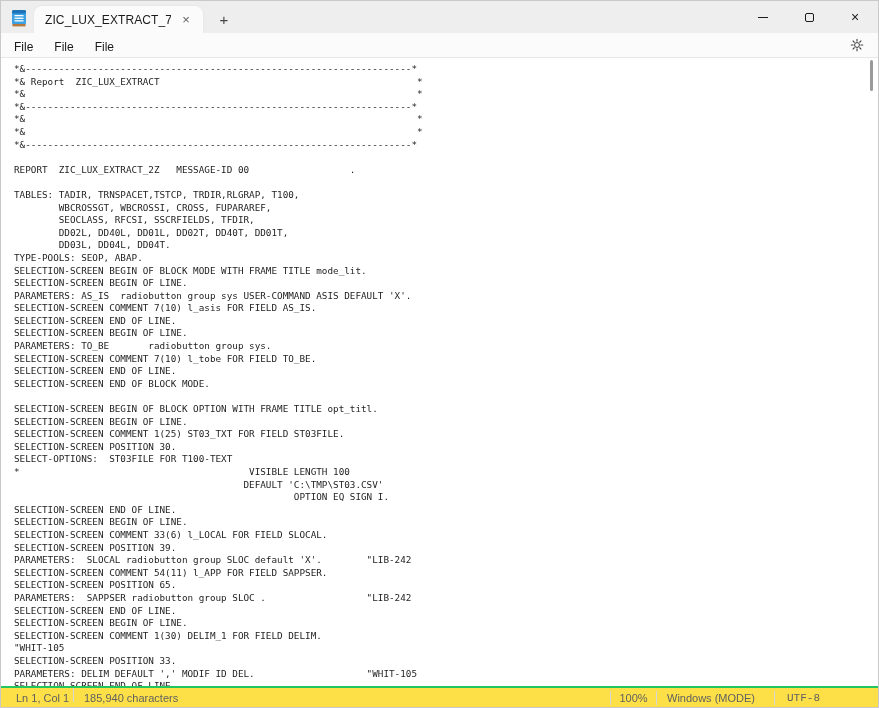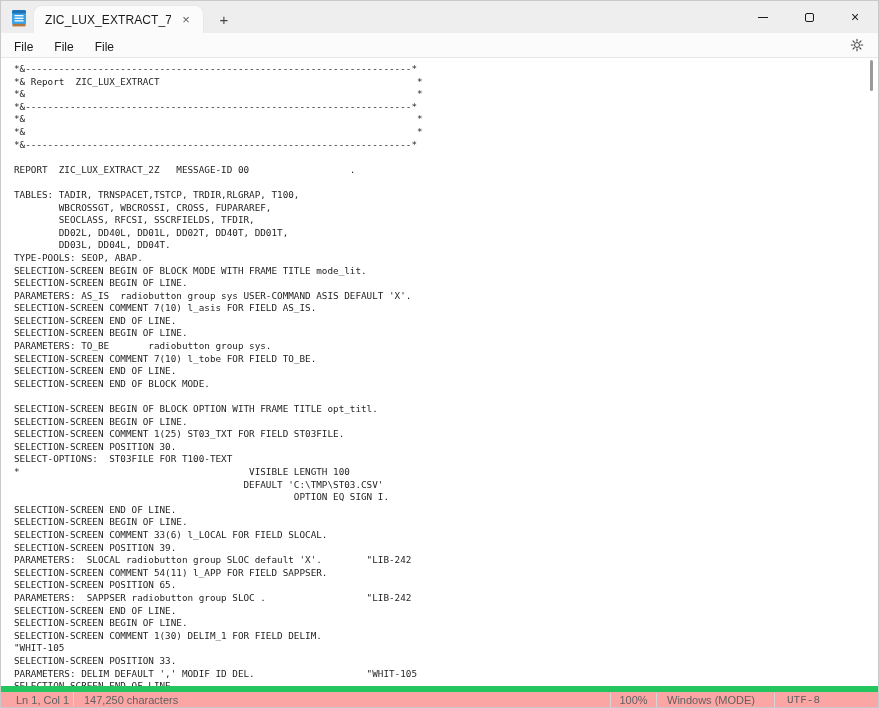--- a/index.html
+++ b/index.html
@@ -44,21 +44,21 @@
   .editor { position:absolute; top:57px; left:1px; right:1px; bottom:22px;
             background:#ffffff; border-top:1px solid #e7e7e7; overflow:hidden; }
   .editor pre { font-family:"DejaVu Sans Mono","Liberation Mono",monospace;
                 font-size:9.3px; line-height:12.6px; color:#1e1e1e;
                 padding:5px 0 0 13px; white-space:pre; }
   .scroll-thumb { position:absolute; top:2px; right:5px; width:3px; height:31px;
                   background:#9a9a9a; border-radius:2px; cursor:pointer; }
 
   
   .statusbar { position:absolute; left:1px; right:1px; bottom:1px; height:21px;
-               background:#fca5a5; border-top:6px solid #22c55e;
+               background:#fde047; border-top:2px solid #22c55e;
                display:flex; align-items:flex-start; font-size:11px; color:#606060; }
   .sb-cell { display:flex; align-items:center; height:100%; white-space:nowrap; }
   .sb-sep { width:1px; height:14px; background:#d6d6d6; }
   .sb-cursor { width:72px; padding-left:15px; }
   .sb-chars { padding-left:10px; }
   .sb-right { margin-left:auto; display:flex; align-items:center; height:100%; }
   .sb-zoom { width:45px; justify-content:center; }
   .sb-eol { width:117px; padding-left:10px; }
   .sb-enc { width:103px; padding-left:12px;font-family:Liberation Mono, monospace; }
 </style>
@@ -164,21 +164,21 @@
 "WHIT-105
 SELECTION-SCREEN POSITION 33.
 PARAMETERS: DELIM DEFAULT ',' MODIF ID DEL.                    "WHIT-105
 SELECTION-SCREEN END OF LINE.</pre>
     <div class="scroll-thumb"></div>
   </div>
 
   <div class="statusbar">
     <div class="sb-cell sb-cursor">Ln 1, Col 1</div>
     <div class="sb-sep"></div>
-    <div class="sb-cell sb-chars">147,250 characters</div>
+    <div class="sb-cell sb-chars">185,940 characters</div>
 
     <div class="sb-right">
       <div class="sb-sep"></div>
       <div class="sb-cell sb-zoom">100%</div>
       <div class="sb-sep"></div>
       <div class="sb-cell sb-eol">Windows (MODE)</div>
       <div class="sb-sep"></div>
       <div class="sb-cell sb-enc">UTF-8</div>
     </div>
   </div>

